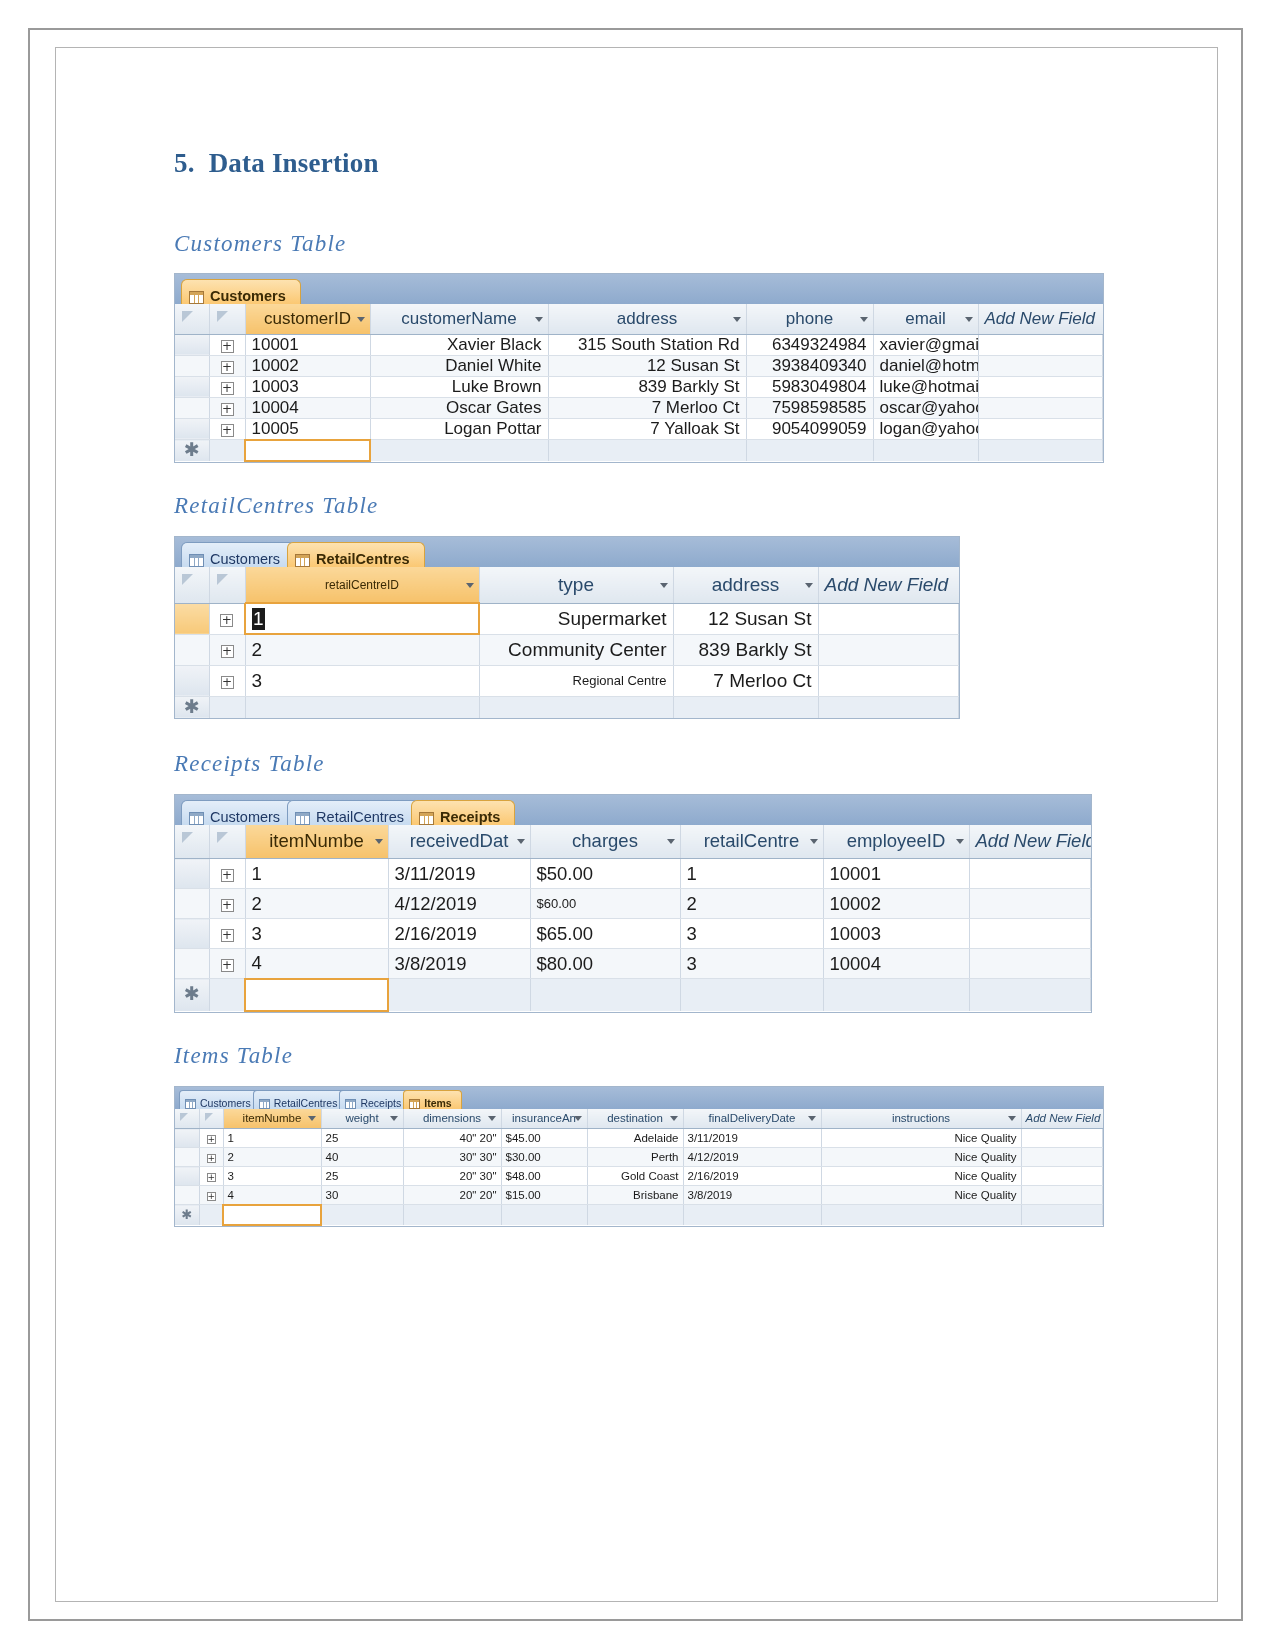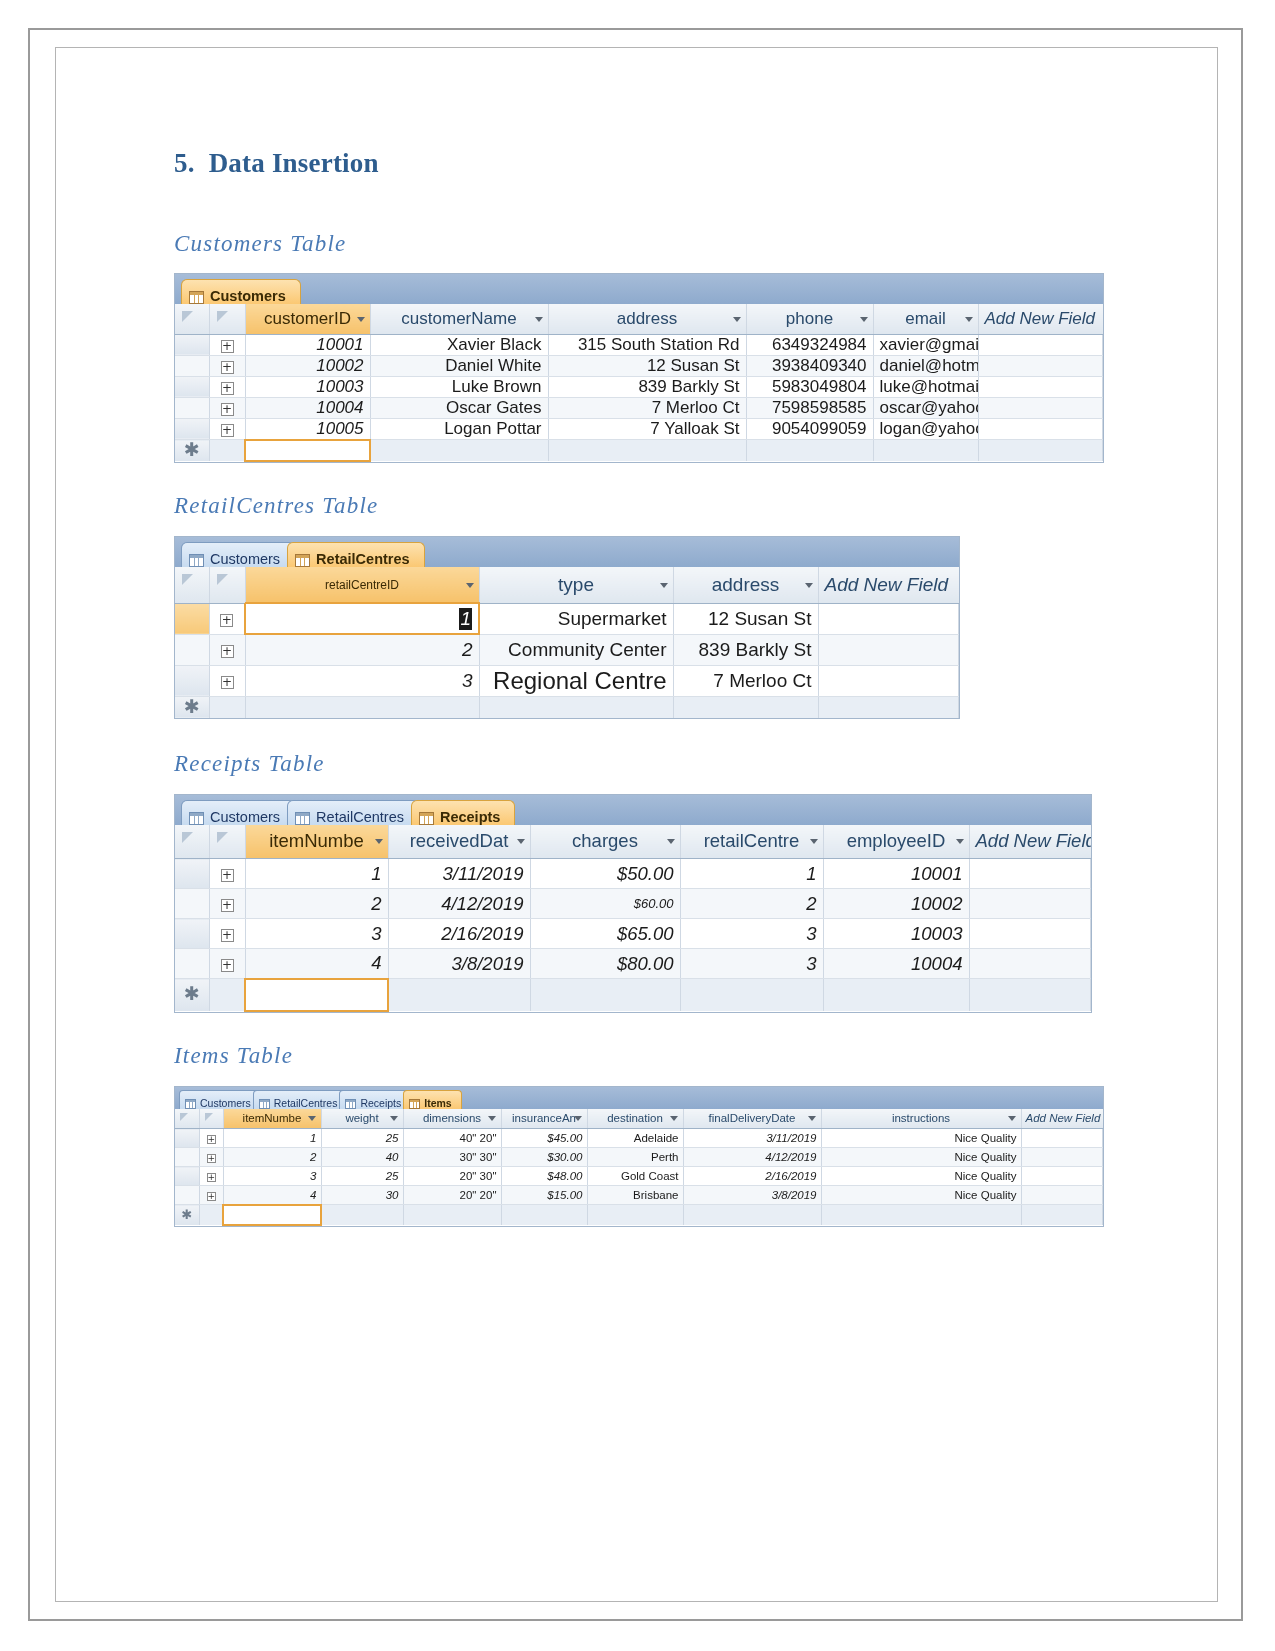--- a/index.html
+++ b/index.html
@@ -200,21 +200,21 @@
     color: #333;
     text-align: center;
     box-sizing: border-box;
     font-family: "DejaVu Sans", sans-serif;
   }
   .newmark {
     color: #6d7c8c;
     font-size: 19px;
     line-height: 1;
   }
-  td.num { text-align: right; font-style: italic; }
+  td.num { text-align: left; }
   td.txt { text-align: right; }
   tr.alt td { background: #f4f7fa; }
   tr.newrow td { background: #e8eef5; border-bottom: none; }
   tr.newrow td.rowhdr { background: linear-gradient(to bottom, #f0f3f7 0%, #dde5ee 100%); }
   td.selcell {
     background: #fff !important;
     border: 2px solid #e8a33d !important;
   }
   td.activecell {
     background: #ffffff !important;
@@ -422,21 +422,21 @@
             <td style="text-align:center;height:31px"><span class="expand">+</span></td>
             <td class="num" style="font-size:19px">2</td>
             <td class="txt" style="font-size:19px">Community Center</td>
             <td class="txt" style="font-size:19px">839 Barkly St</td>
             <td></td>
           </tr>
           <tr>
             <td class="rowhdr"></td>
             <td style="text-align:center;height:31px"><span class="expand">+</span></td>
             <td class="num" style="font-size:19px">3</td>
-            <td class="txt" style="font-size:24px">Regional Centre</td>
+            <td class="txt" style="font-size:13px">Regional Centre</td>
             <td class="txt" style="font-size:19px">7 Merloo Ct</td>
             <td></td>
           </tr>
           <tr class="newrow">
             <td class="rowhdr" style="height:16px"><span class="newmark">✱</span></td>
             <td></td>
             <td></td>
             <td></td>
             <td></td>
             <td></td>

